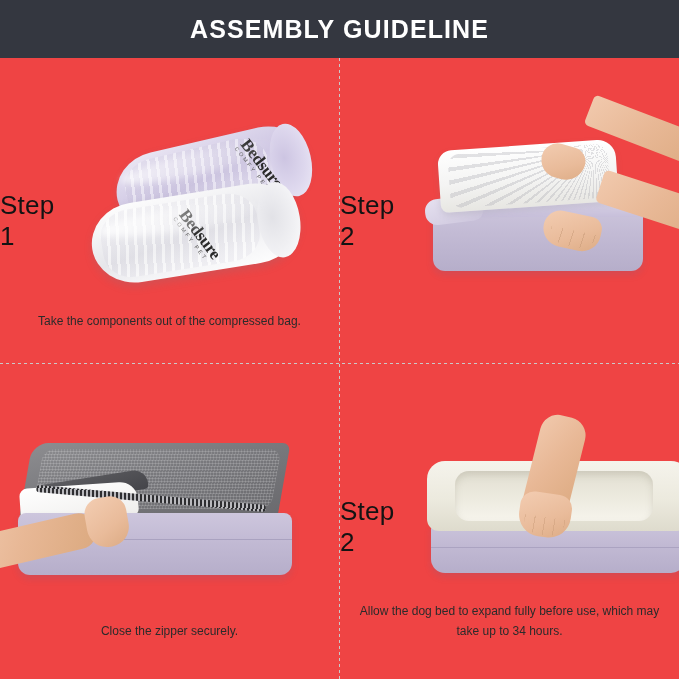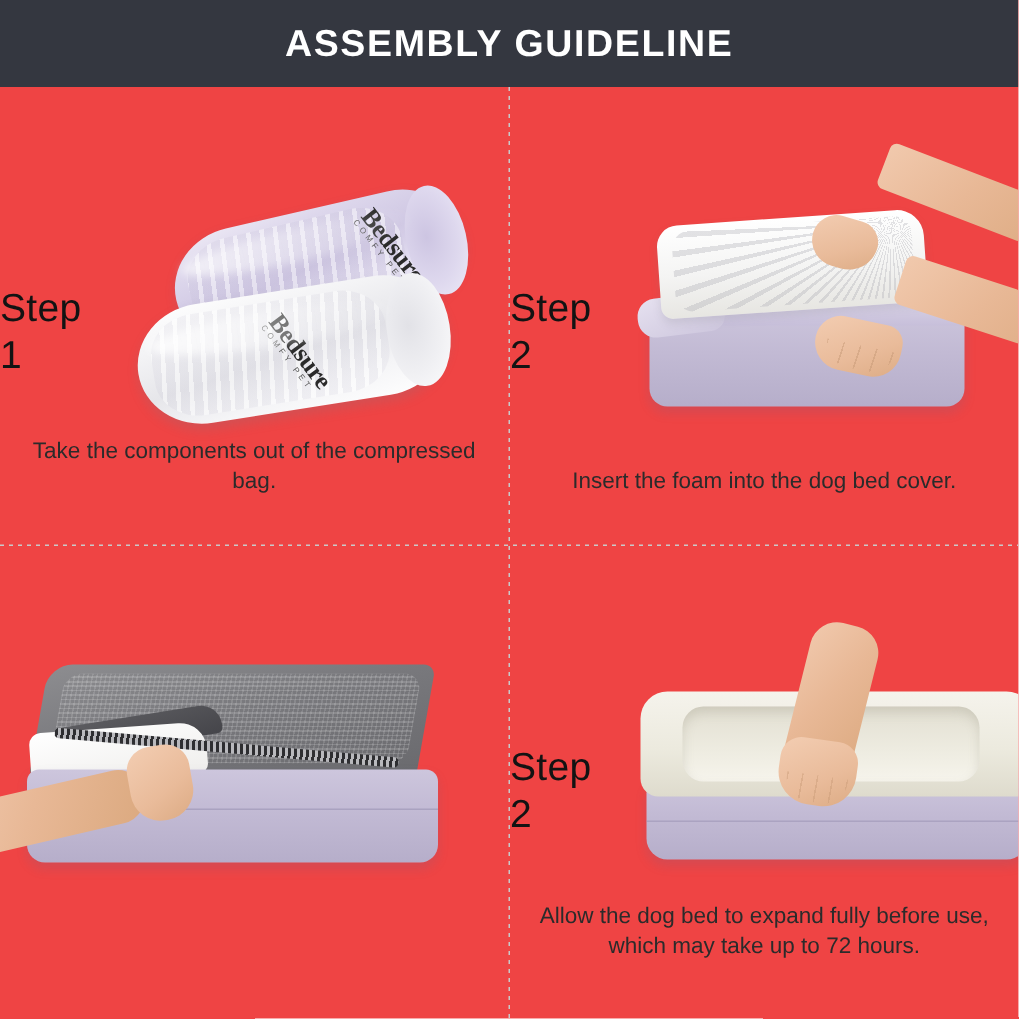--- a/index.html
+++ b/index.html
@@ -75,21 +75,21 @@
     height: 168px;
     margin-top: 8px;
   }
 
   .step-caption {
     position: absolute;
     left: 14px;
     right: 14px;
     bottom: 32px;
     text-align: center;
-    font-size: 15px;
+    font-size: 12px;
     line-height: 20px;
     color: #2b2b2b;
     font-family: "Liberation Sans", sans-serif;
   }
   .cell-r1 .step-caption { bottom: 28px; }
 
   
   .divider-v {
     position: absolute;
     left: 339px;
@@ -461,56 +461,56 @@
 
         <div class="arm s2-arm-top"></div>
         <div class="hand s2-hand-top"></div>
 
         <div class="arm s2-arm-bot"></div>
         <div class="hand s2-hand-bot">
           <div class="s2-fingers"></div>
         </div>
       </div>
 
-      <div class="step-caption">Insert the foam into the dog bed cover.</div>
     </div>
 
     <div class="cell cell-r1 cell-c0">
 
       <div class="step-figure">
         <div class="s3-top-gray">
           <div class="s3-mesh"></div>
         </div>
         <div class="s3-flap-dark"></div>
         <div class="s3-flap-white"></div>
         <div class="s3-zip-track"></div>
 
         <div class="bed-base s3-base">
           <div class="s3-base-seam"></div>
         </div>
 
         <div class="arm s3-arm"></div>
         <div class="hand s3-hand"></div>
       </div>
 
+      <div class="step-caption">Close the zipper securely.</div>
     </div>
 
     <div class="cell cell-r1 cell-c1">
       <div class="step-title">Step 2</div>
 
       <div class="step-figure">
         <div class="bed-base s4-base">
           <div class="s4-base-seam"></div>
         </div>
         <div class="s4-rim"></div>
         <div class="s4-inner"></div>
 
         <div class="arm s4-arm"></div>
         <div class="hand s4-hand">
           <div class="s4-fingers"></div>
         </div>
       </div>
 
-      <div class="step-caption">Allow the dog bed to expand fully before use, which may take up to 72 hours.</div>
+      <div class="step-caption">Allow the dog bed to expand fully before use, which may take up to 34 hours.</div>
     </div>
 
   </div>
 </div>
 
 </body></html>

